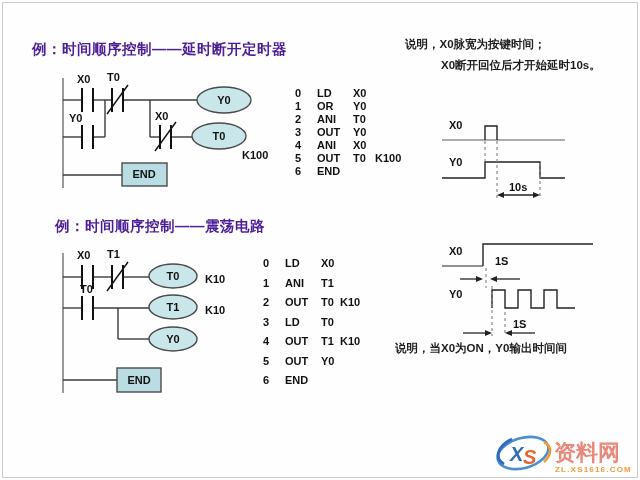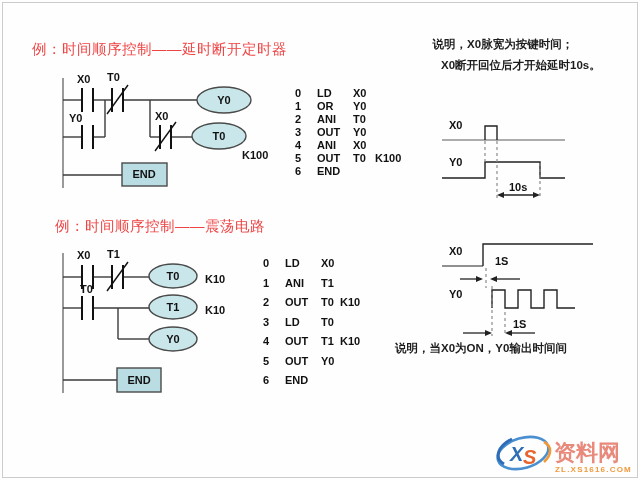--- a/index.html
+++ b/index.html
@@ -1,28 +1,28 @@
 <!DOCTYPE html>
 <html><head>
 <meta charset="utf-8">
 <style>
   html,body{margin:0;padding:0;}
   body{width:640px;height:480px;background:#ffffff;font-family:"Liberation Sans",sans-serif;overflow:hidden;}
   #stage{position:relative;width:640px;height:480px;background:#fefefe;}
   #frame{position:absolute;left:2px;top:2px;right:2px;bottom:2px;border:1px solid #cccccc;pointer-events:none;}
   .abs{position:absolute;}
-  .sec-title{font-size:14.5px;font-weight:normal;color:#ef4444;white-space:nowrap;letter-spacing:0.5px;}
+  .sec-title{font-size:14.5px;font-weight:bold;color:#4c1d95;white-space:nowrap;letter-spacing:0.5px;}
   .ilist{font-size:11px;font-weight:bold;color:#111;}
   .ilist .row{display:flex;}
   .il-n{width:22px;}
   .il-op{width:36px;}
   .il-args{white-space:pre;}
   .ilist1 .row{height:13px;line-height:13px;}
   .ilist2 .row{height:19.5px;line-height:19.5px;}
-  .note{font-size:11.5px;font-weight:bold;color:#1c1c1c;line-height:21px;white-space:nowrap;text-align:center;}
+  .note{font-size:11.5px;font-weight:bold;color:#1c1c1c;line-height:21px;white-space:nowrap;}
   .note .indent{padding-left:36px;}
   svg text{font-family:"Liberation Sans",sans-serif;}
   .lad-label{font-size:11px;font-weight:bold;fill:#111;}
   .coil-label{font-size:11px;font-weight:bold;fill:#111;text-anchor:middle;}
   .k-label{font-size:11px;font-weight:bold;fill:#111;}
   .tim-label{font-size:11px;font-weight:bold;fill:#111;}
   .logo-name{font-size:22px;font-weight:bold;fill:#e8897b;}
   .logo-url{font-size:8px;font-weight:bold;fill:#f09a3c;letter-spacing:1.2px;}
   .logo-x{font-size:20px;font-style:italic;font-weight:bold;fill:#2f6db8;}
   .logo-s{font-size:20px;font-style:italic;font-weight:bold;fill:#e8642f;}

